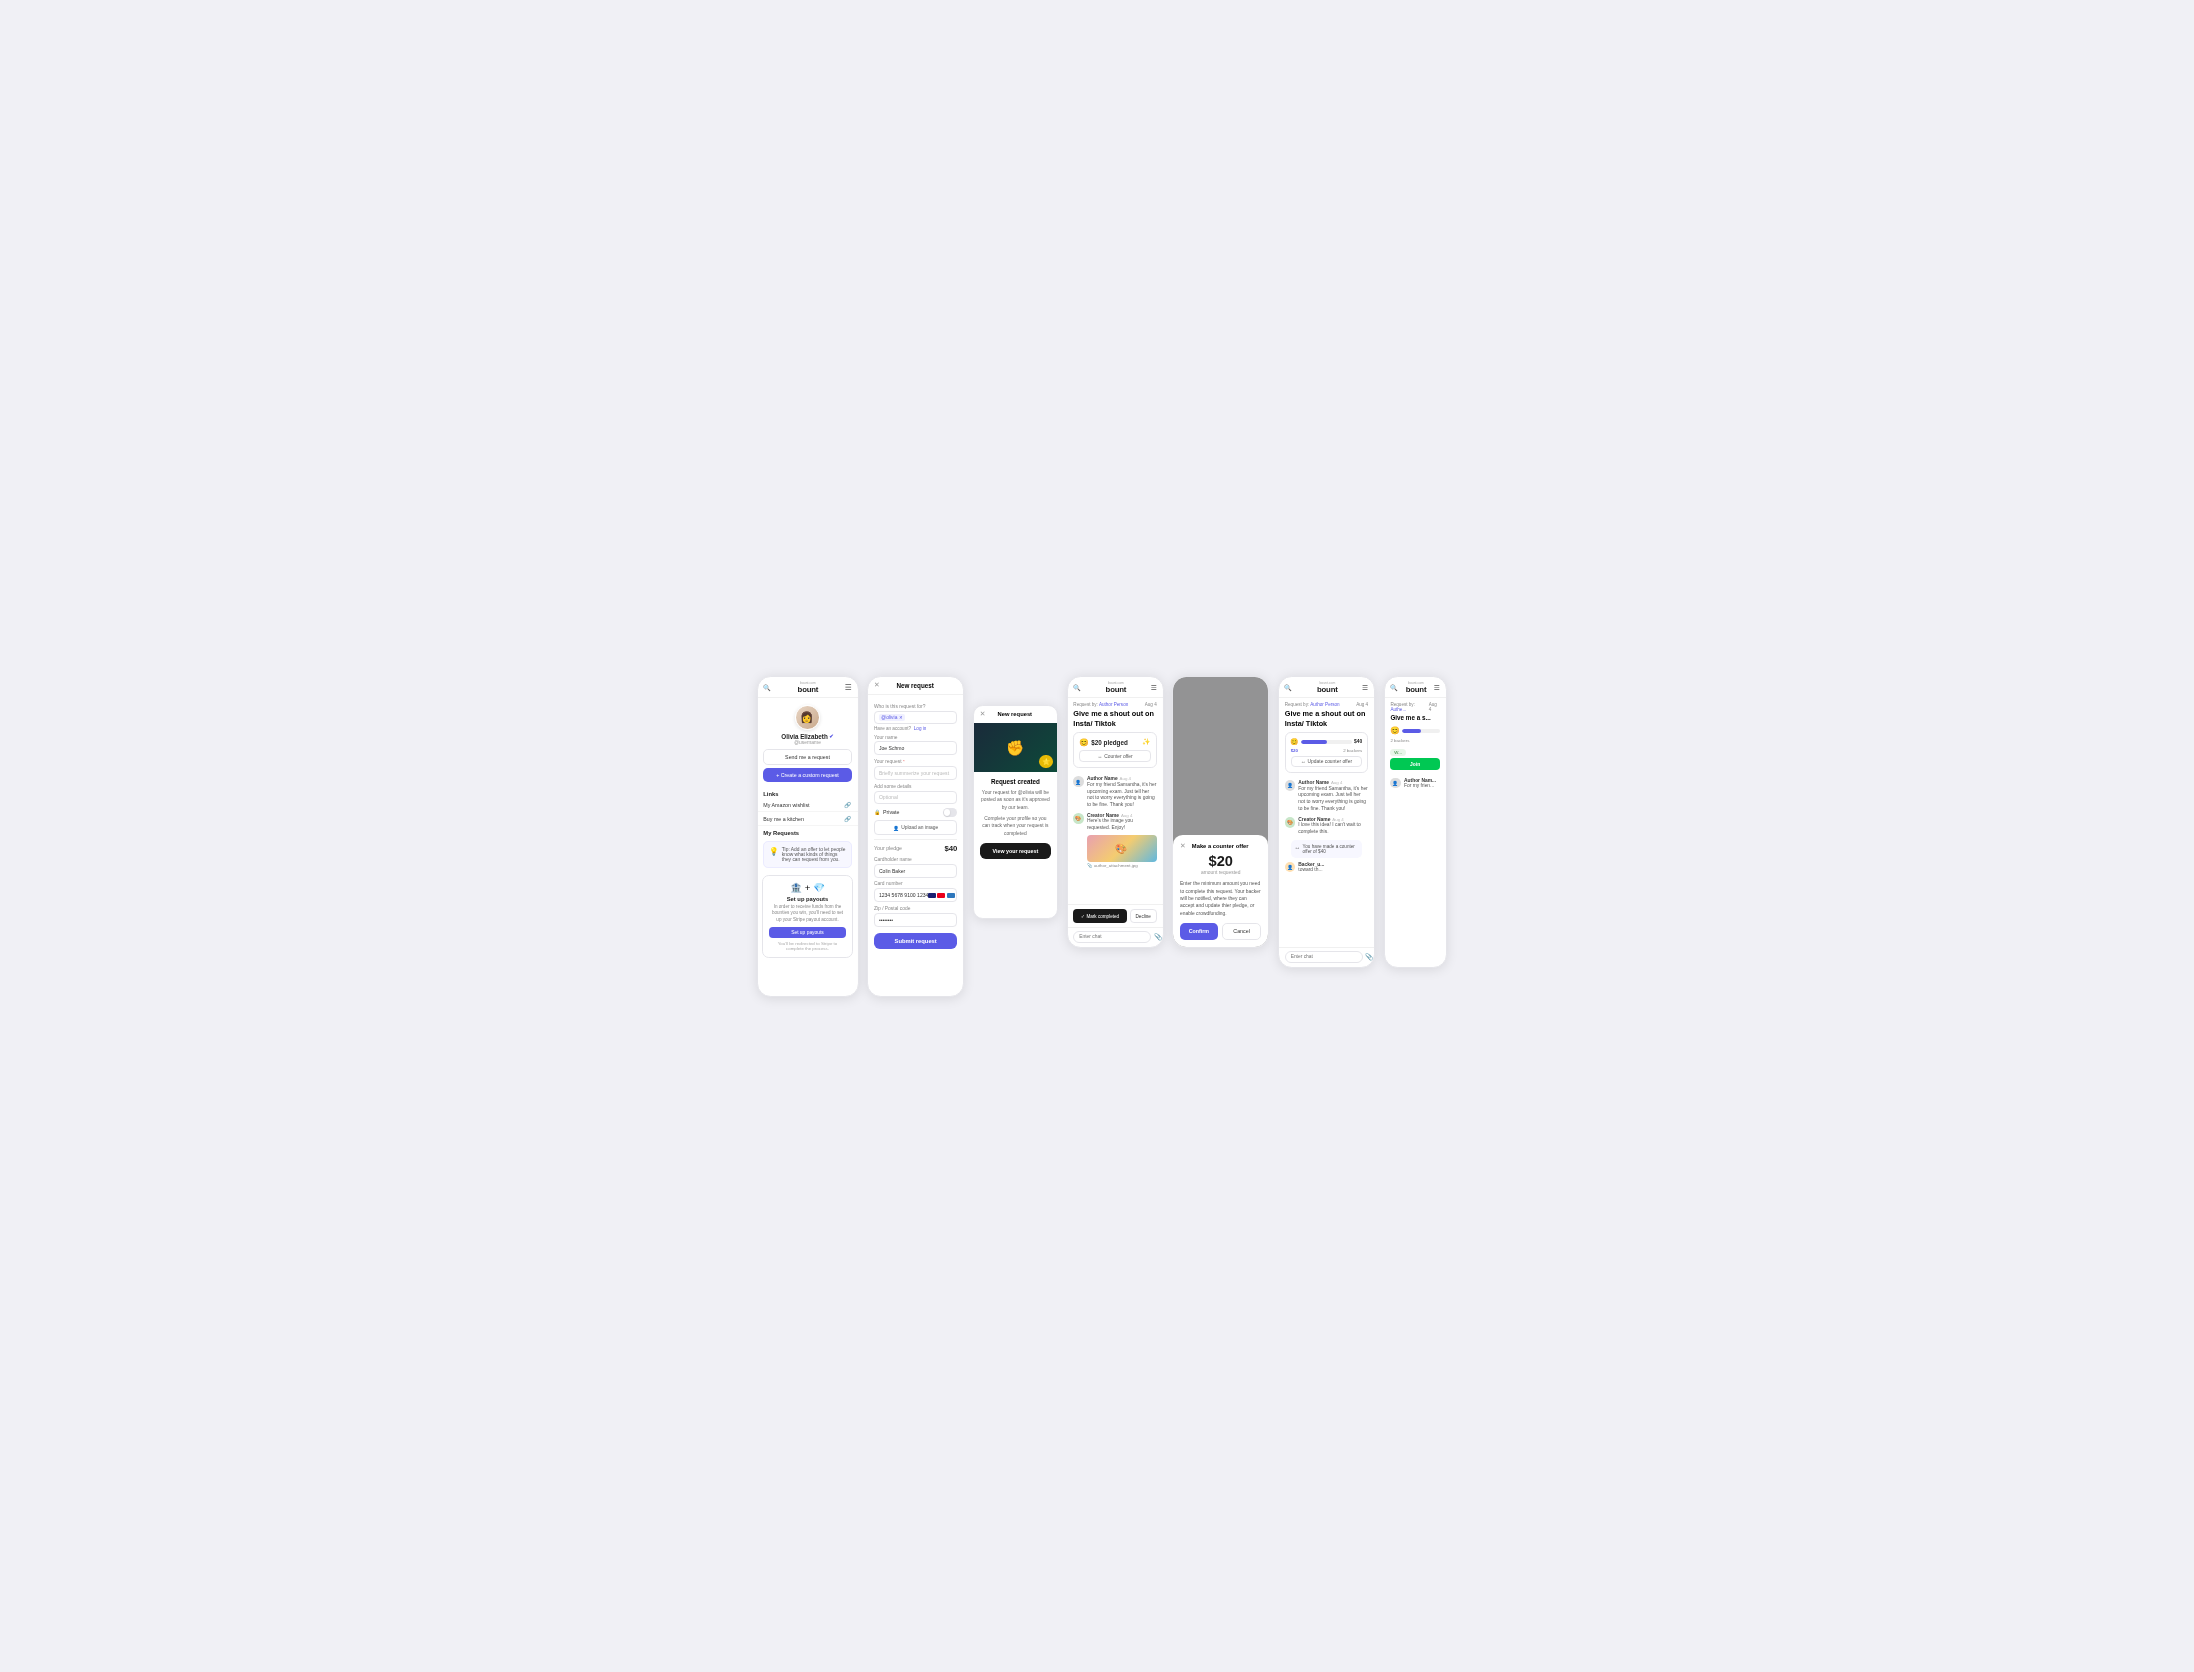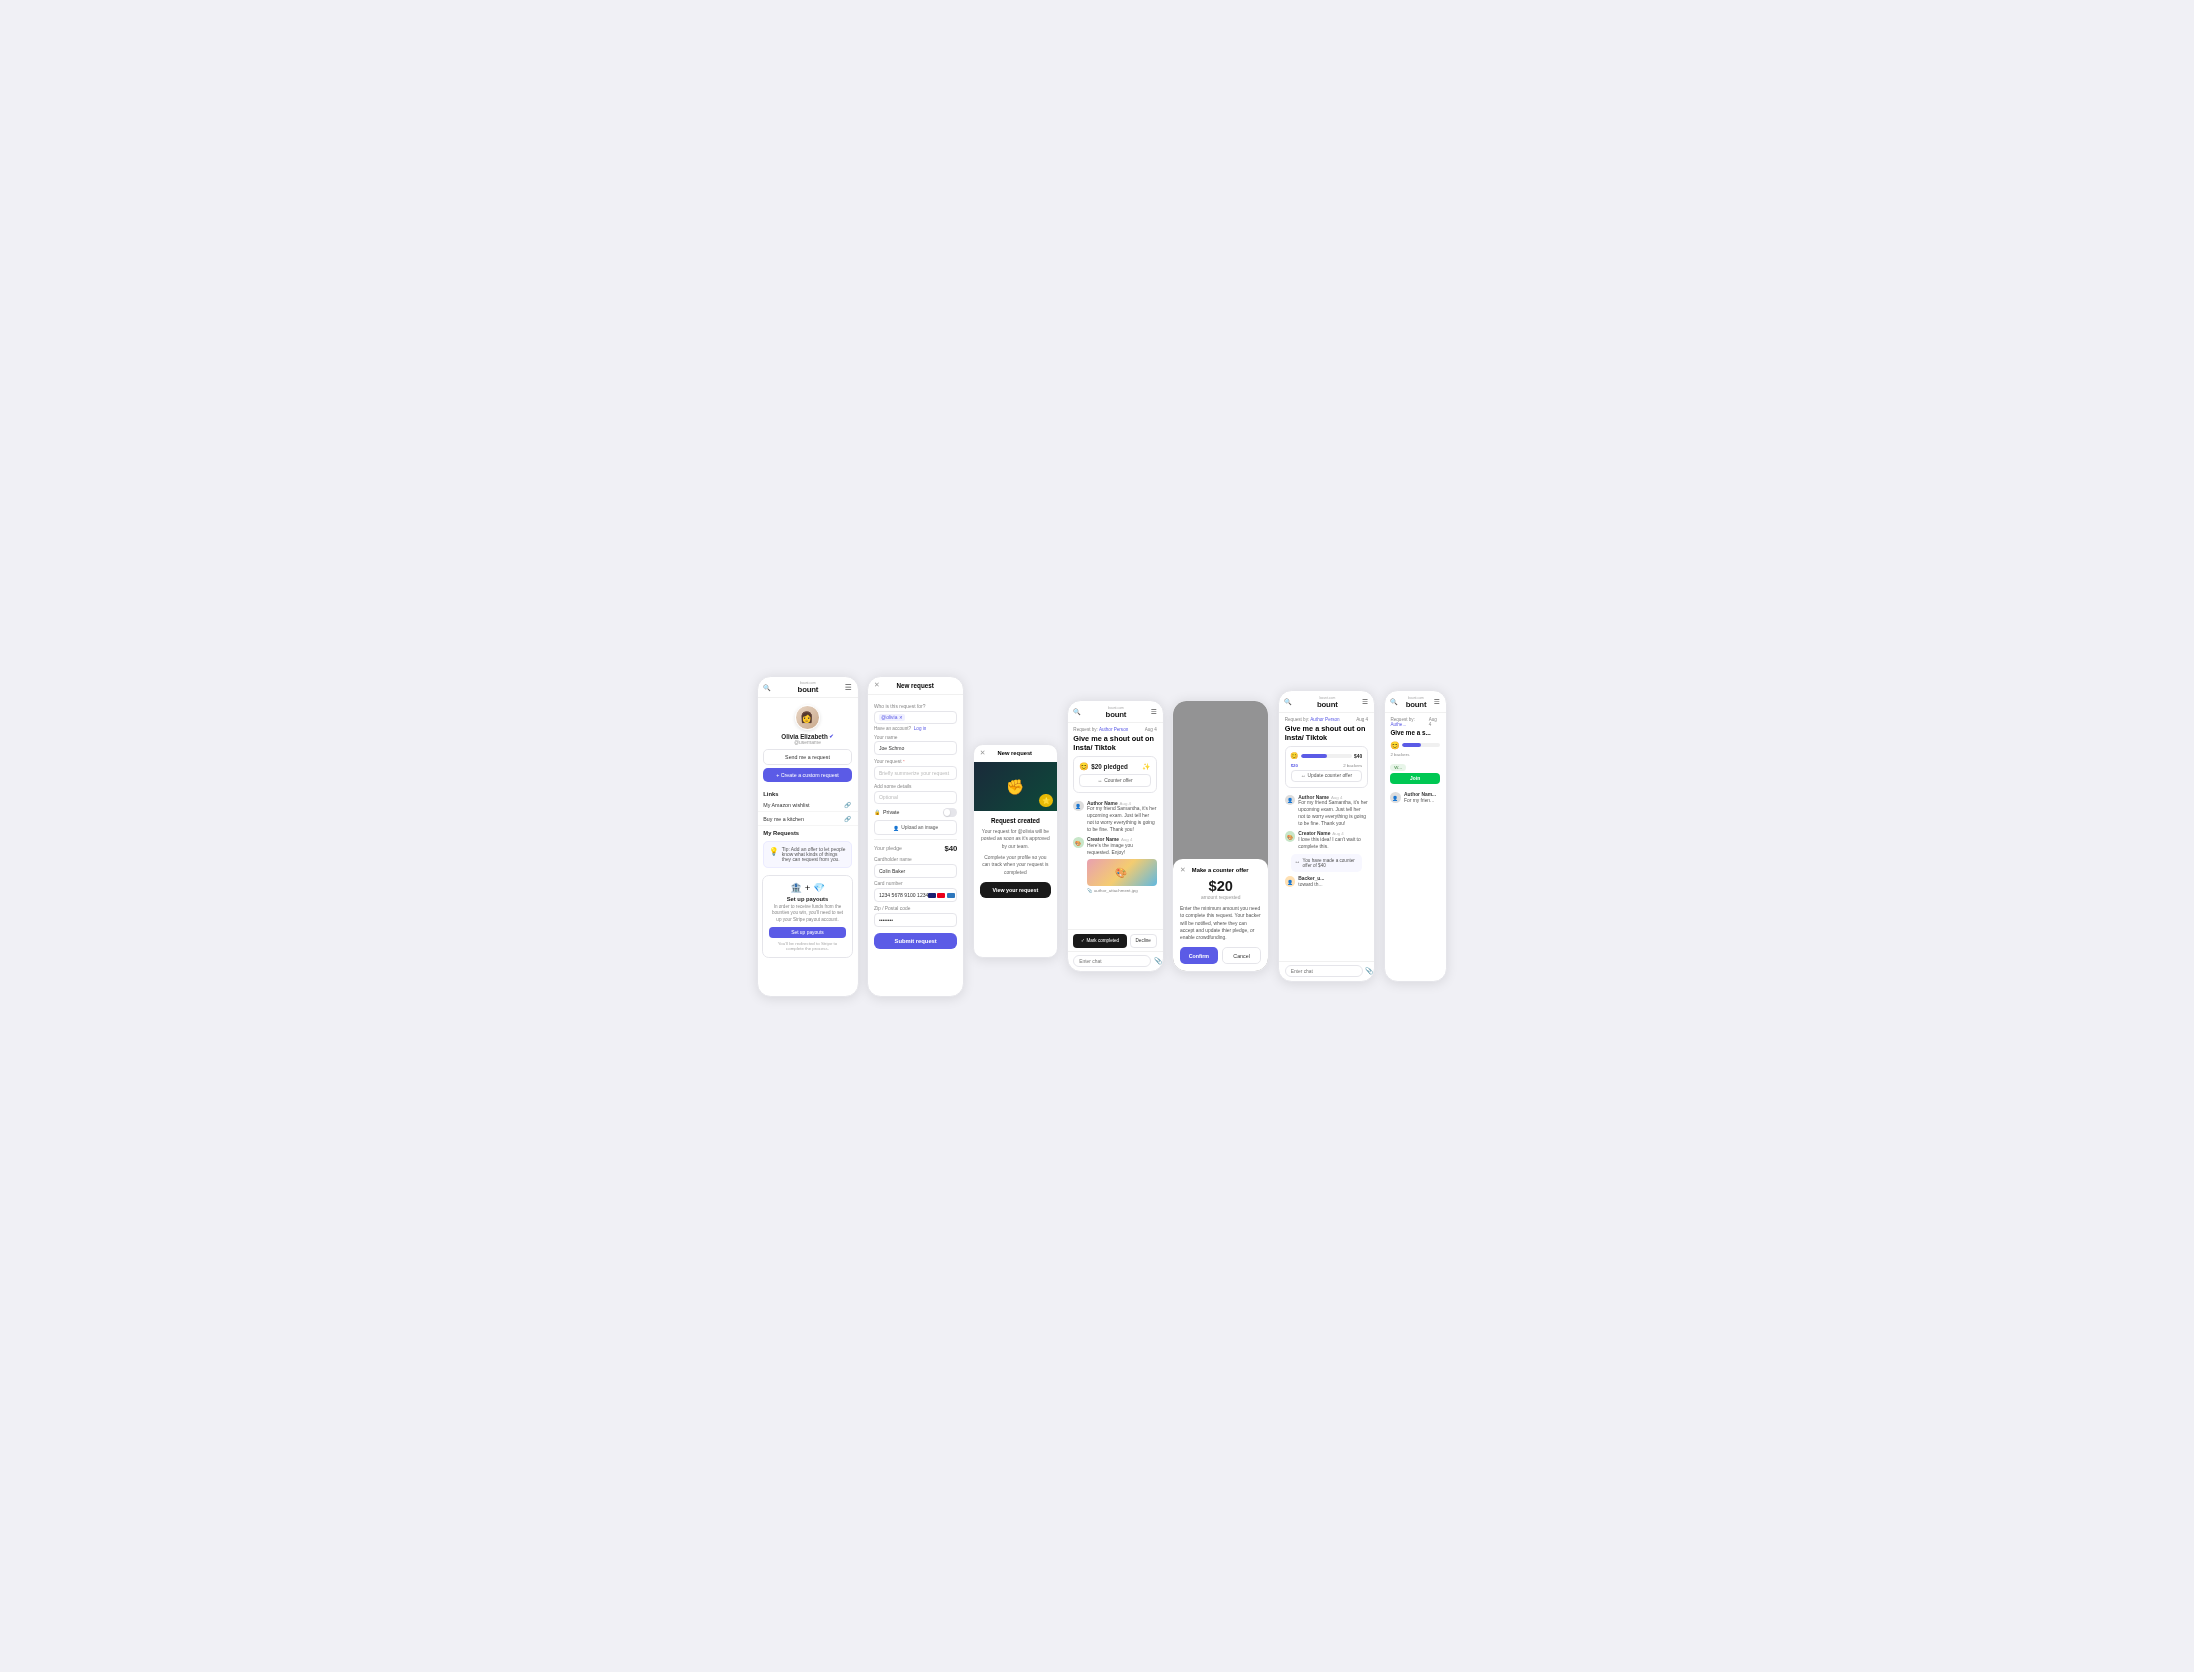--- a/index.html
+++ b/index.html
@@ -8,21 +8,21 @@
       font-family: -apple-system, BlinkMacSystemFont, 'Segoe UI', sans-serif;
       display: flex;
       align-items: center;
       justify-content: center;
       min-height: 100vh;
       padding: 19.4px 9.7px;
     }
     .screens-container {
       display: flex;
       gap: 8.7px;
-      align-items: center;
+      align-items: flex-start;
       max-width: 681px;
     }
     .phone-screen {
       background: #fff;
       border-radius: 13.6px;
       box-shadow: 0 1.9px 11.7px rgba(0,0,0,0.10);
       overflow: hidden;
       flex-shrink: 0;
       border: 0.7px solid #e5e5ea;
       position: relative;

